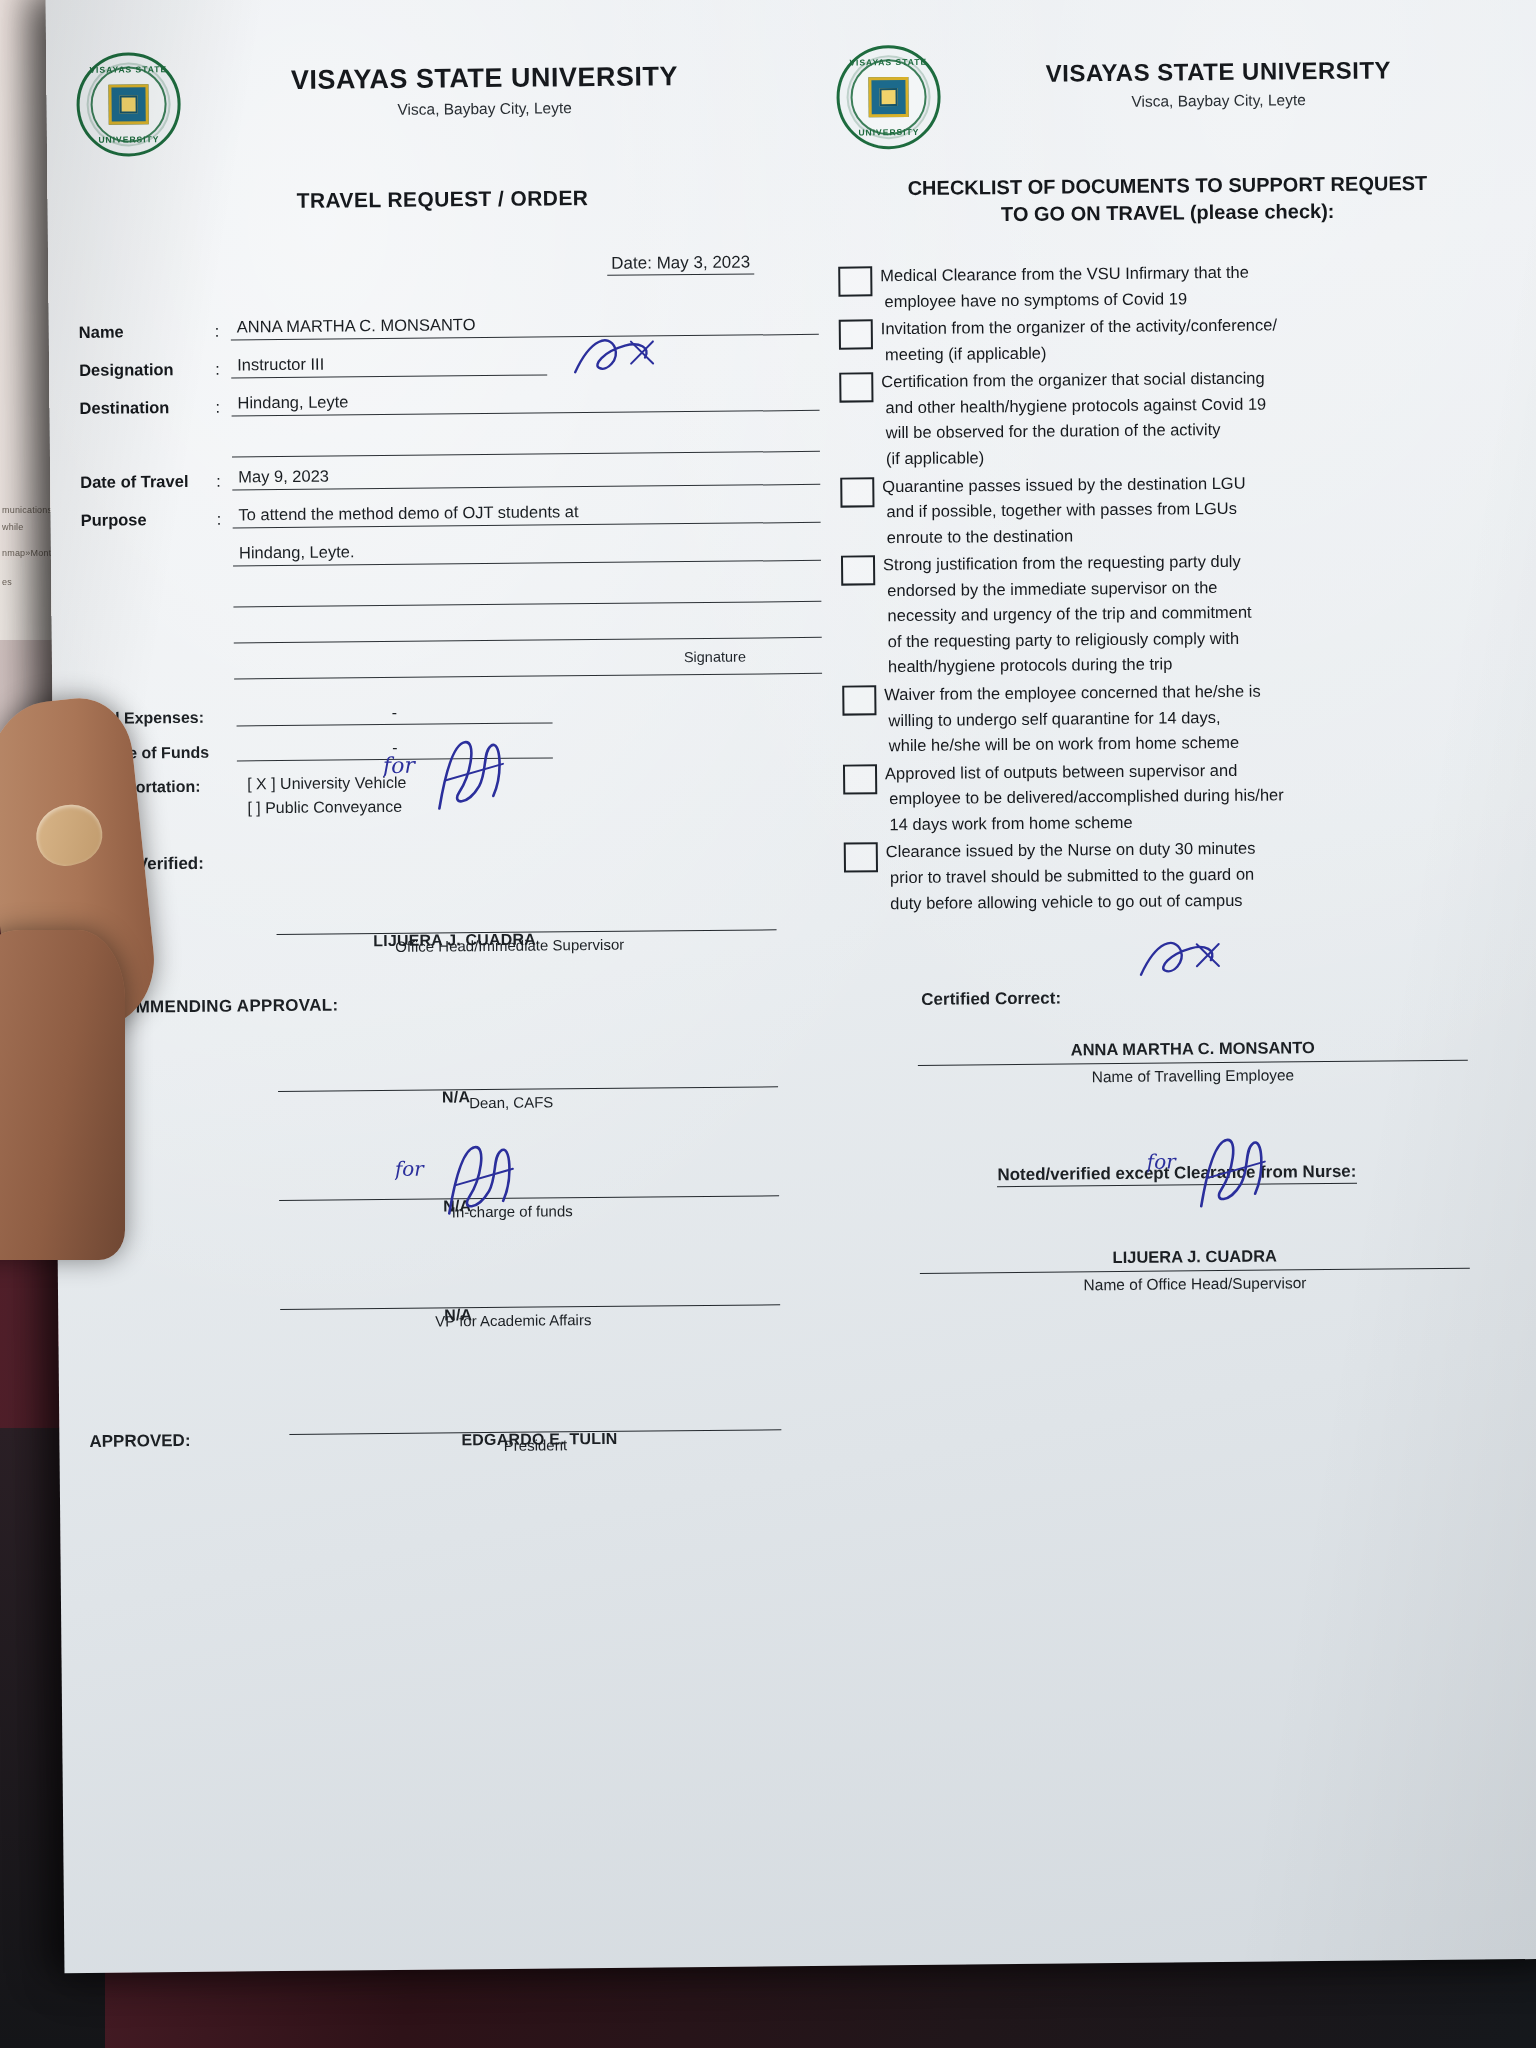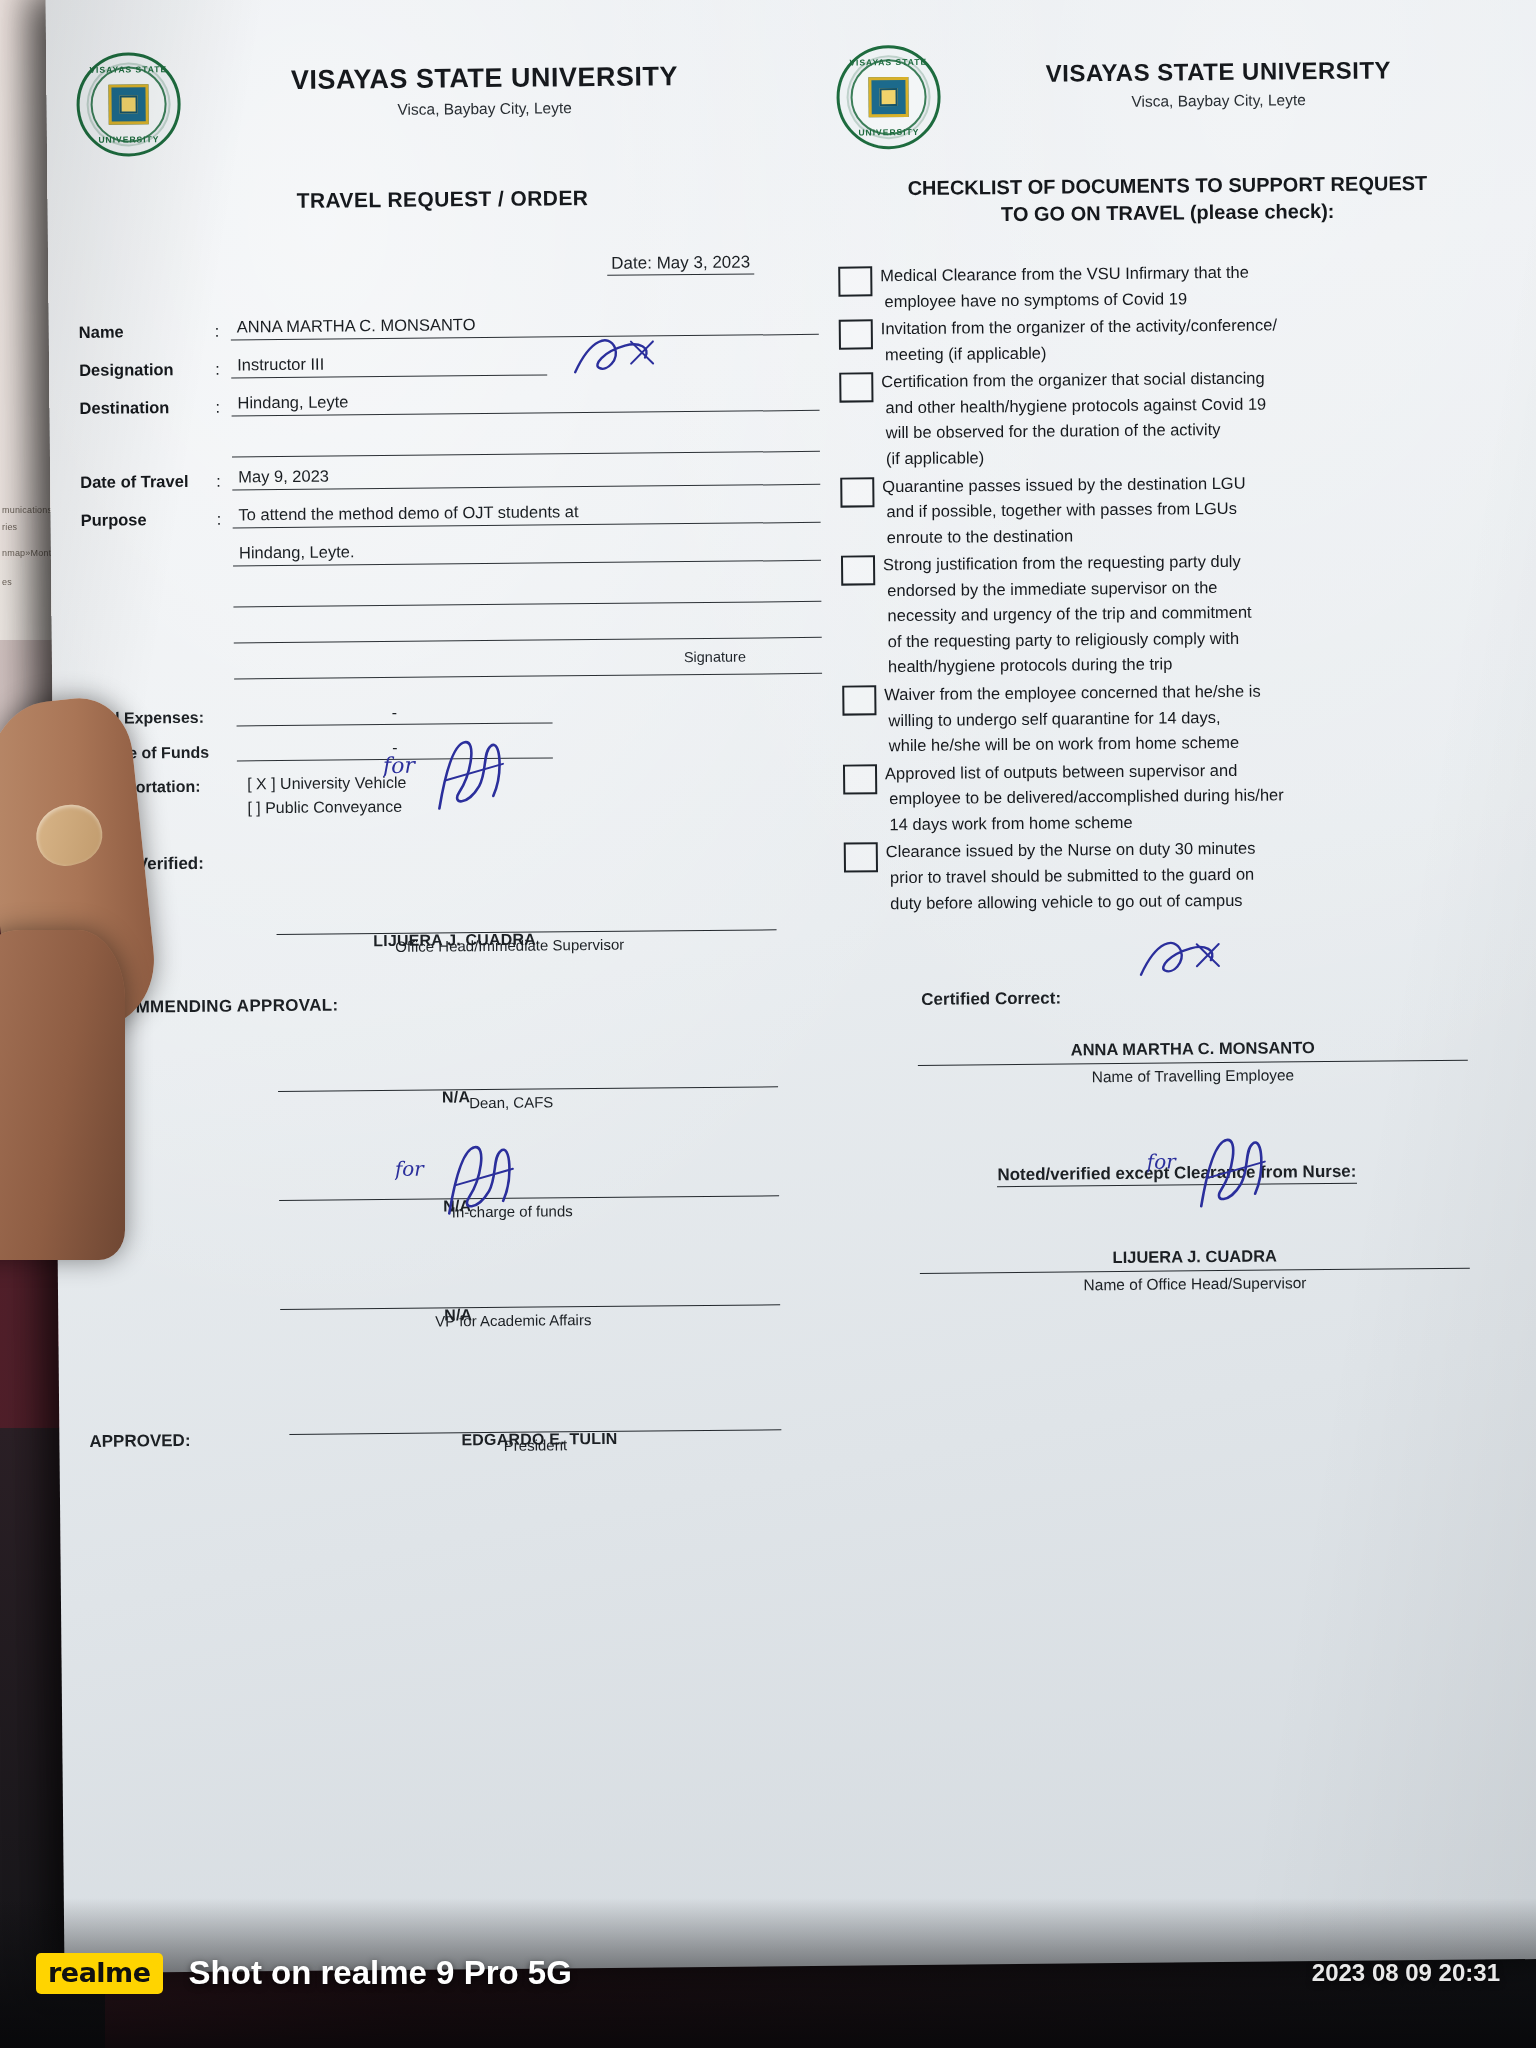--- a/index.html
+++ b/index.html
@@ -223,21 +223,21 @@
 </style>
 </head>
 <body>
 
 <div id="photo">
   <div class="bg-red"></div>
   <div class="bg-paper-left"></div>
   <div class="bg-paper-left2"></div>
   <div class="bg-dark-bottom"></div>
   <div class="tiny-note" style="top:505px">munications Cell</div>
-  <div class="tiny-note" style="top:522px">ries</div>
+  <div class="tiny-note" style="top:522px">while</div>
   <div class="tiny-note" style="top:548px">nmap»Monte...</div>
   <div class="tiny-note" style="top:577px">es</div>
 
   <div id="paper">
 
     <div class="doc col-left">
 
       <div class="uni-head">
         <div class="seal">
           <div class="inner-ring"></div>
@@ -518,18 +518,13 @@
         <path d="M54 76 C60 42, 68 12, 80 10 C92 8, 86 42, 74 60 C66 72, 82 74, 94 54 C102 40, 98 20, 106 14 C116 6, 118 42, 108 64" fill="none" stroke="#2b2f9c" stroke-width="2.6" stroke-linecap="round"></path>
         <path d="M60 48 L118 32" fill="none" stroke="#2b2f9c" stroke-width="2" stroke-linecap="round"></path>
       </svg>
     </div>
   </div>
 
   <div class="hand" id="thumb"></div>
   <div class="hand" id="palm"></div>
   <div id="nail"></div>
 
-  <div class="wm">
-    <div class="wm-logo">realme</div>
-    <div class="wm-text">Shot on realme 9 Pro 5G</div>
-    <div class="wm-time">2023 08 09 20:31</div>
-  </div>
 </div>
 
 </body></html>

